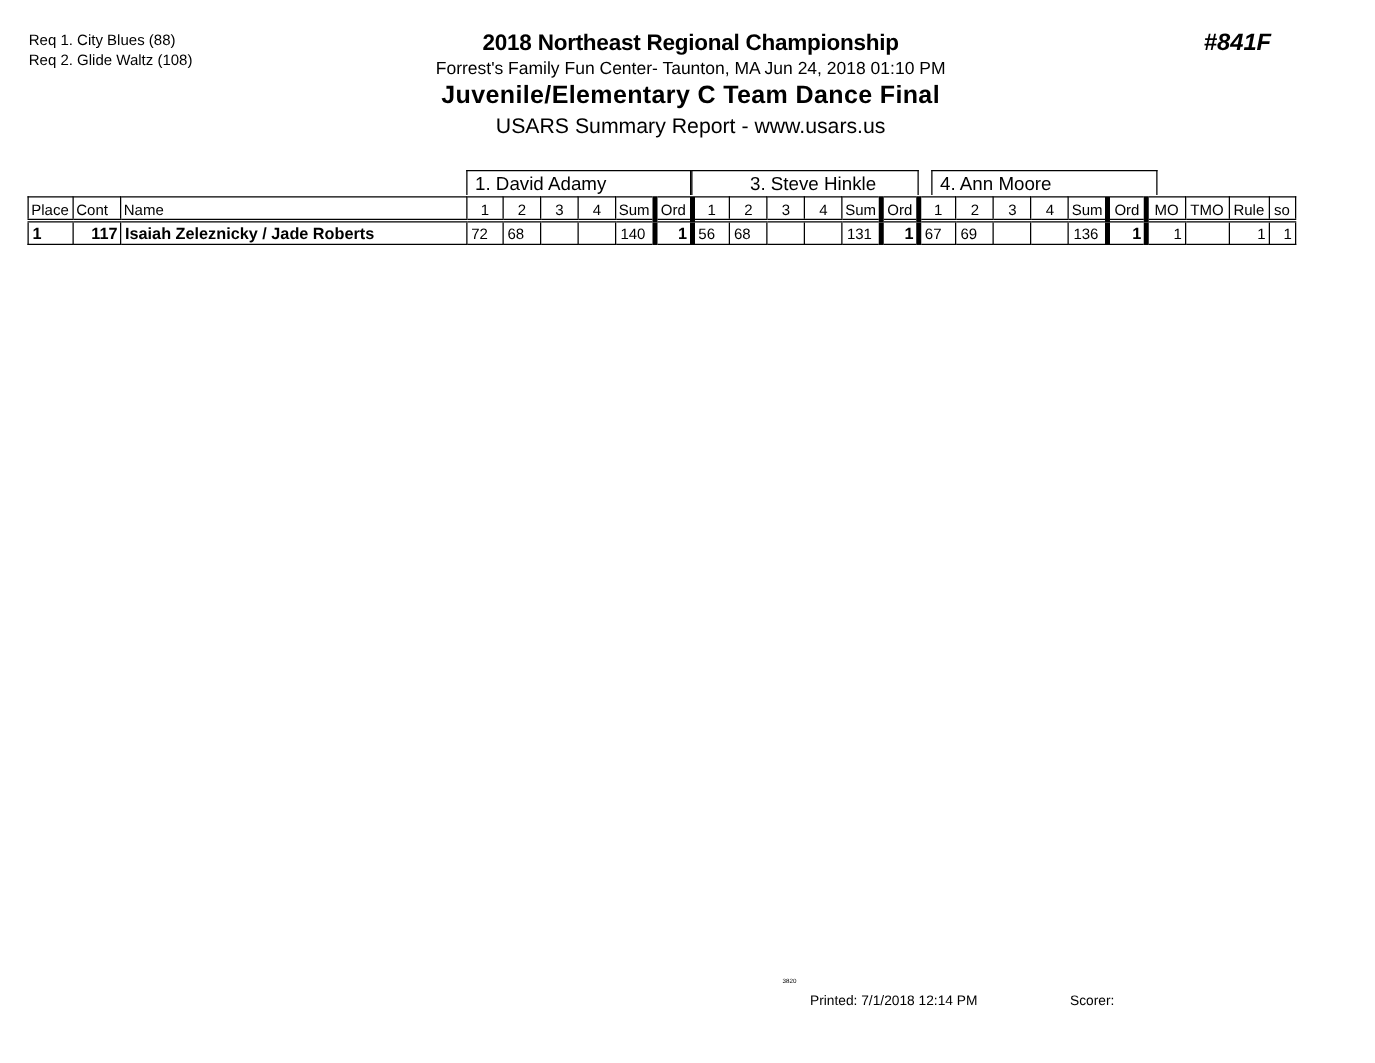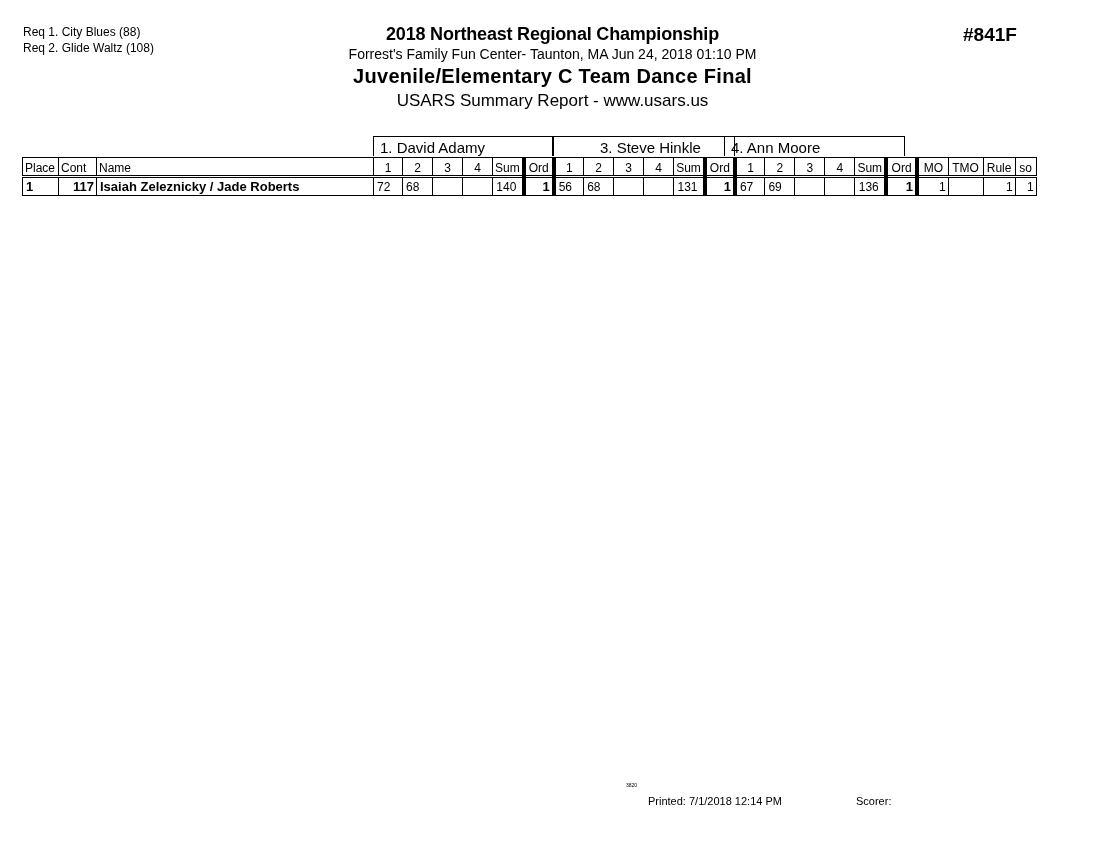--- a/index.html
+++ b/index.html
@@ -4,21 +4,21 @@
 <style>
   html, body { margin:0; padding:0; background:#ffffff; }
   body { width:1100px; height:850px; position:relative; overflow:hidden; font-family:"Liberation Sans", sans-serif; color:#000; }
   .abs { position:absolute; white-space:nowrap; }
   .req { left:23px; font-size:12px; line-height:14px; }
   .title { left:0; width:1105px; text-align:center; }
   #t1 { top:24px; font-size:18px; font-weight:bold; letter-spacing:-0.2px; }
   #t2 { top:46px; font-size:14px; }
   #t3 { top:65px; font-size:20px; font-weight:bold; letter-spacing:0.3px; }
   #t4 { top:91px; font-size:17px; }
-  #code { left:963px; top:24px; font-size:19px; font-weight:bold; }
+  #code { left:963px; top:24px; font-size:19px; font-weight:bold;font-style:italic; }
 
   .jbox { position:absolute; top:136px; height:20px; border:1px solid #000; border-bottom:none; font-size:15px; box-sizing:border-box; padding:2px 0 0 6px; }
   table.grid { position:absolute; left:22px; top:157px; border-collapse:collapse; font-size:12px; table-layout:fixed; }
   table.grid td { border:1px solid #000; padding:0 2px; height:18px; box-sizing:border-box; overflow:hidden; white-space:nowrap; }
   table.grid tr.head td { text-align:center; height:19px; padding-top:2px; border-bottom:3px double #000;margin-top:38px; }
   table.grid tr.head td.left { text-align:left; }
   table.grid tr.data td { height:19px; }
   td.thickL { border-left:4px solid #000 !important; }
   td.bold { font-weight:bold; font-size:13px; }
   td.num { text-align:center; padding-right:4px !important; }
@@ -34,21 +34,21 @@
 <div class="abs req" style="top:41px;">Req  2.  Glide Waltz (108)</div>
 
 <div id="t1" class="abs title">2018 Northeast Regional Championship</div>
 <div id="t2" class="abs title">Forrest's Family Fun Center- Taunton, MA  Jun 24, 2018  01:10 PM</div>
 <div id="t3" class="abs title">Juvenile/Elementary C Team Dance Final</div>
 <div id="t4" class="abs title">USARS Summary Report - www.usars.us</div>
 <div id="code" class="abs">#841F</div>
 
 <div class="jbox" style="left:373px; width:180px;">1.  David Adamy</div>
 <div class="jbox" style="left:553px; width:182px;padding-left:46px;">3.  Steve Hinkle</div>
-<div class="jbox" style="left:724px; width:181px;">4.  Ann Moore</div>
+<div class="jbox" style="left:745px; width:181px;">4.  Ann Moore</div>
 
 <table class="grid">
   <colgroup>
     <col style="width:36px">
       <col style="width:38px">
       <col style="width:277px">
     <col style="width:29px">
       <col style="width:30px">
       <col style="width:30px">
       <col style="width:30px">

